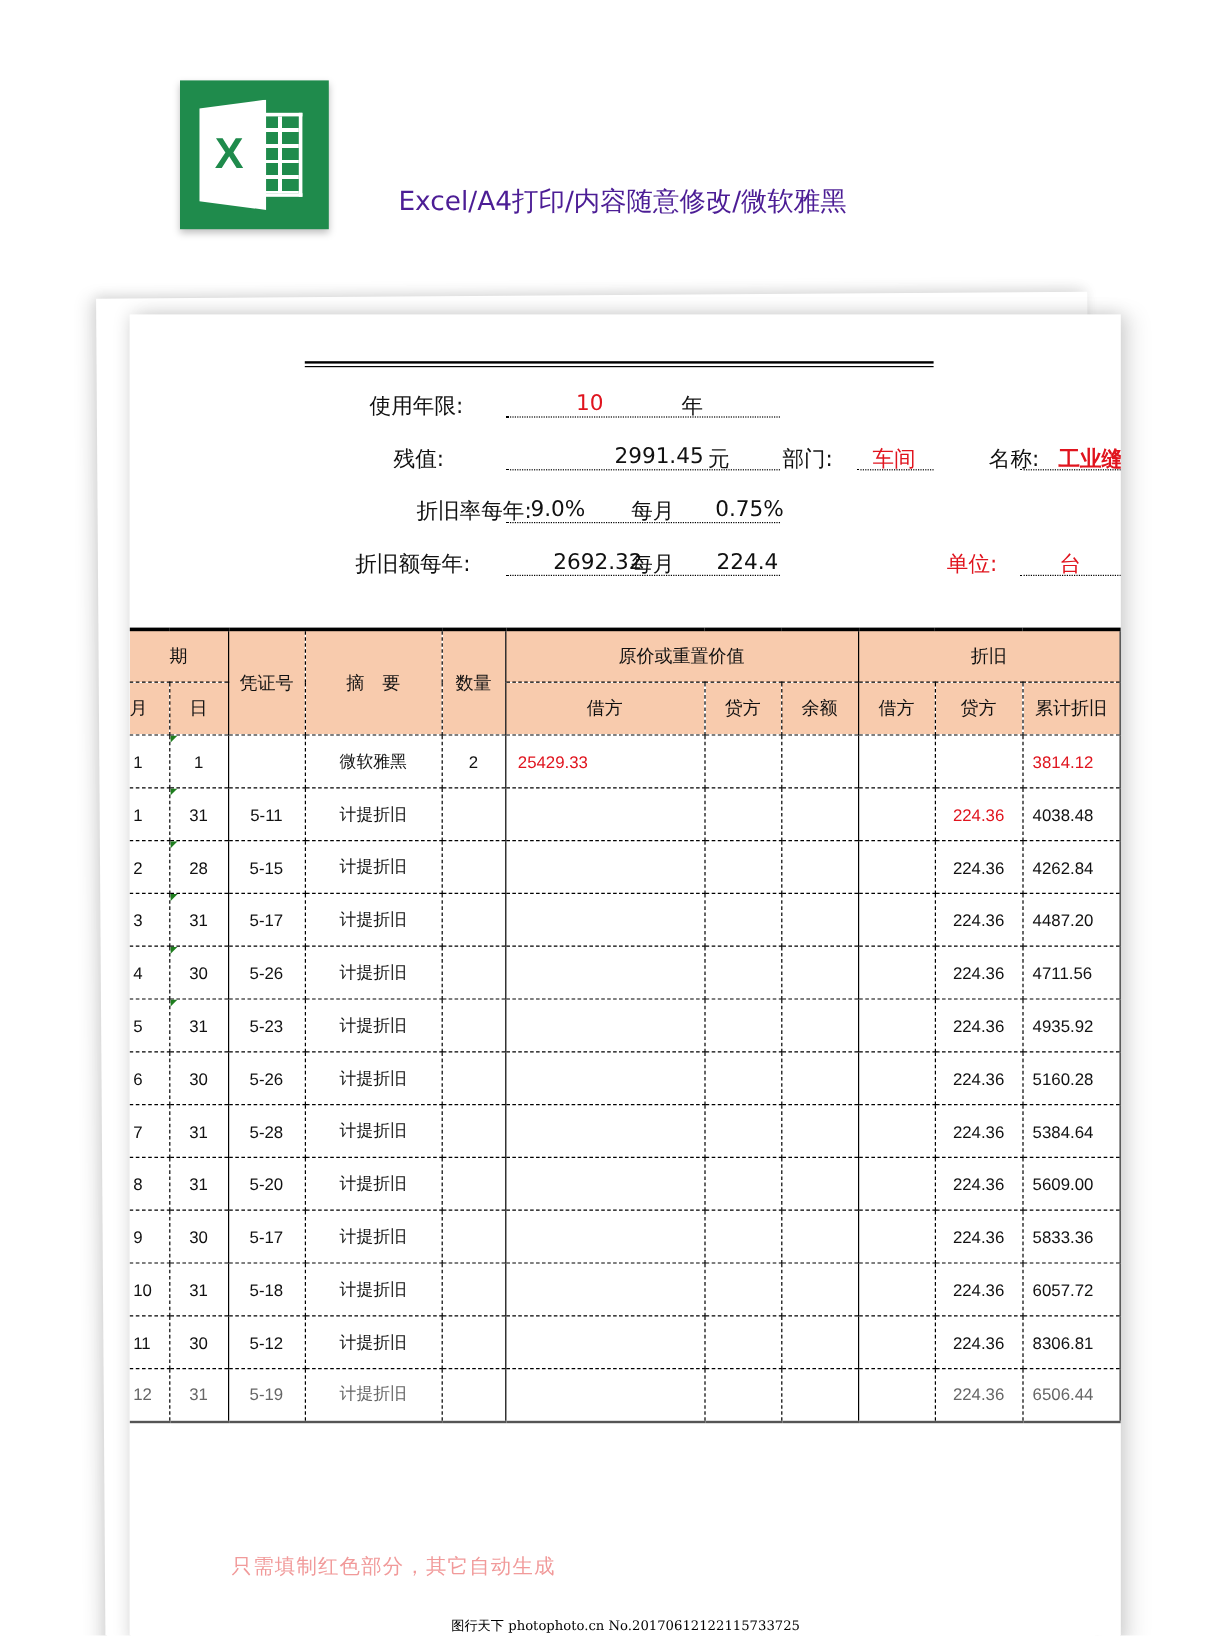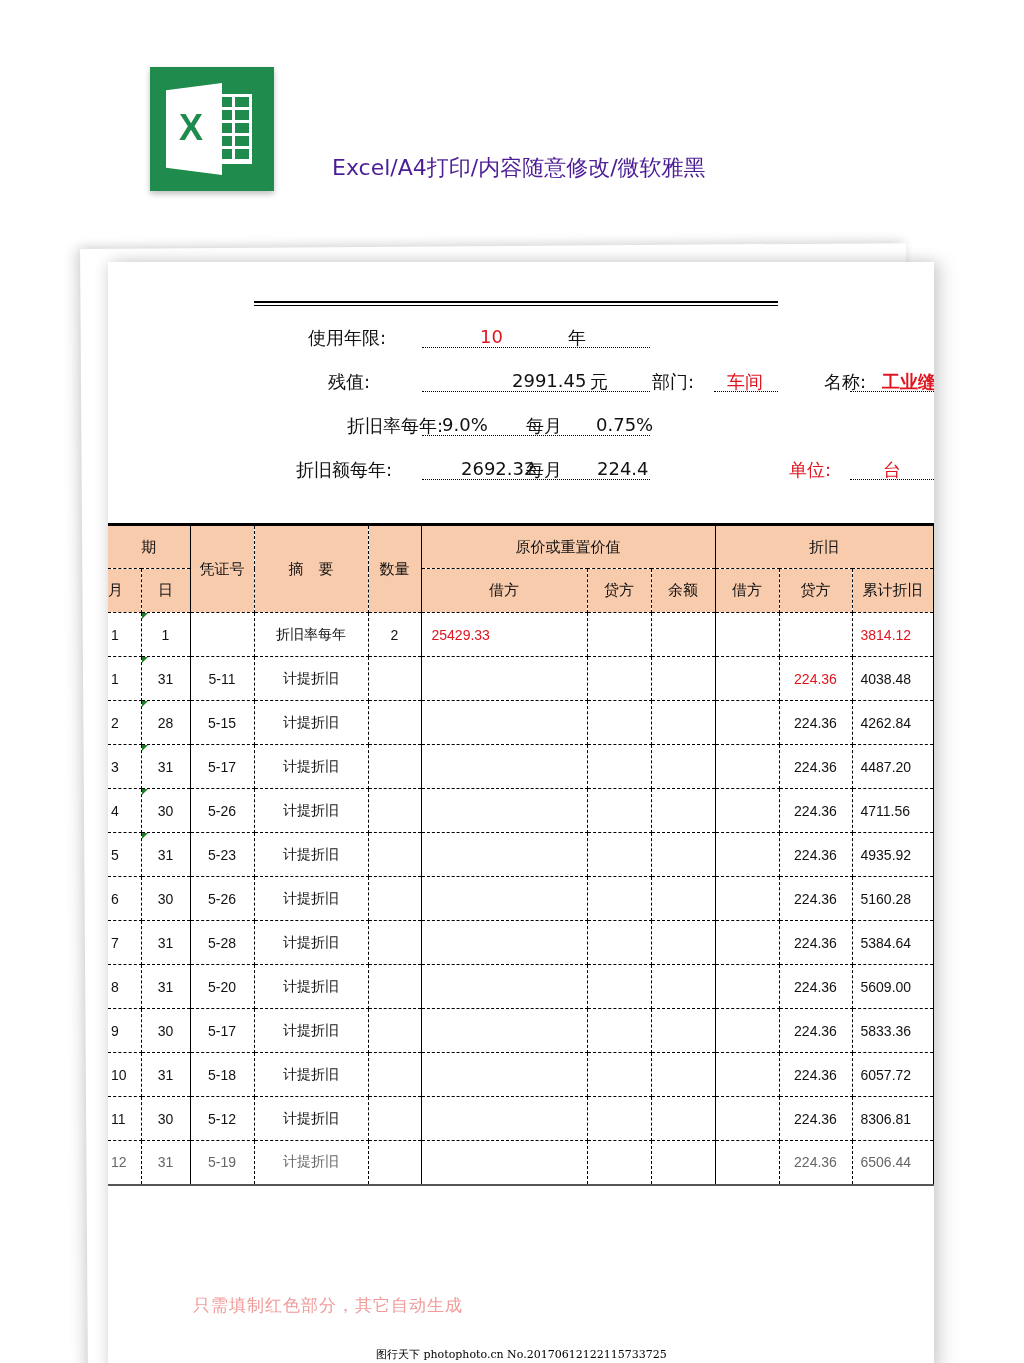--- a/index.html
+++ b/index.html
@@ -174,21 +174,21 @@
         <th class="solid-l">借方</th>
         <th>贷方</th>
         <th class="solid-r">累计折旧</th>
       </tr>
     </thead>
     <tbody id="ledger-body">
         <tr>
           <td class="month" style="border-left:none;"><span>1</span></td>
           <td class="day"><span class="tri"></span><span>1</span></td>
           <td class="solid-l"><span></span></td>
-          <td><span>折旧率每年</span></td>
+          <td><span>微软雅黑</span></td>
           <td><span>2</span></td>
           <td class="solid-l num-left"><span style="color: rgb(224, 20, 30);">25429.33</span></td>
           <td><span></span></td>
           <td><span></span></td>
           <td class="solid-l"><span></span></td>
           <td><span></span></td>
           <td class="solid-r num-right-pad"><span style="color: rgb(224, 20, 30);">3814.12</span></td>
         </tr>
         <tr>
           <td class="month" style="border-left:none;"><span>1</span></td>

